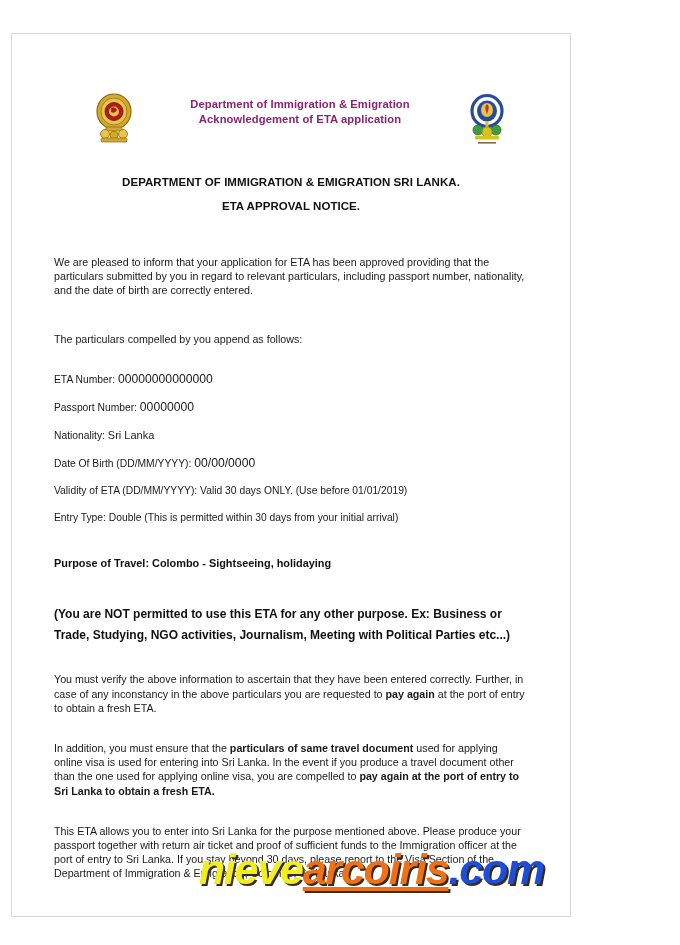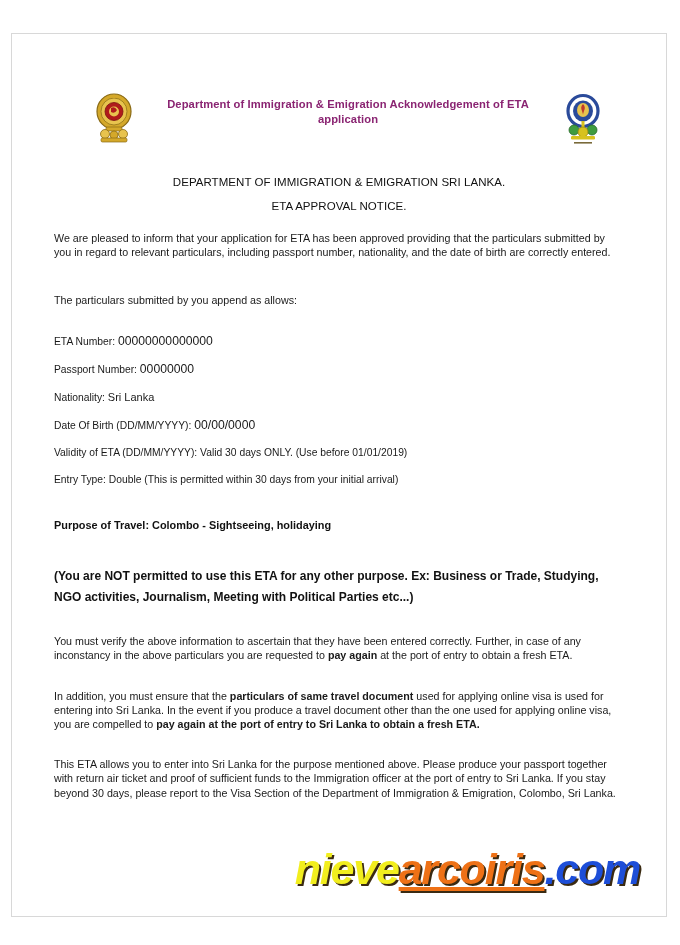--- a/index.html
+++ b/index.html
@@ -12,21 +12,21 @@
     height: 945px;
     font-family: "Liberation Sans", sans-serif;
     position: relative;
     overflow: hidden;
   }
 
   .page {
     position: absolute;
     left: 11px;
     top: 33px;
-    width: 656px;
+    width: 560px;
     height: 884px;
     background: #ffffff;
     border: 1px solid #d8d8d8;
     box-sizing: border-box;
   }
 
   .inner {
     position: absolute;
     left: 0; top: 0; right: 0; bottom: 0;
     padding: 0 42px;
@@ -58,29 +58,29 @@
     font-size: 11.2px;
     font-weight: bold;
     line-height: 15px;
     letter-spacing: 0.1px;
   }
 
   .subtitle {
     text-align: center;
     color: #111111;
     font-size: 11.5px;
-    font-weight: normal;
+    font-weight: bold;
     line-height: 15.5px;
     margin-top: 6px;
     letter-spacing: 0.05px;
   }
 
   
   .body-area {
-    margin-top: 17px;
+    margin-top: 41px;
     color: #1a1a1a;
   }
   p.para {
     font-size: 10.7px;
     line-height: 14.2px;
     margin: 0;
     text-align: left;
   }
   .gap-lg { height: 34px; }
   .gap-md { height: 26px; }
@@ -174,21 +174,21 @@
 
     <div class="subtitle">DEPARTMENT OF IMMIGRATION &amp; EMIGRATION SRI LANKA.</div>
     <div class="subtitle" style="margin-top:8px">ETA APPROVAL NOTICE.</div>
 
     <div class="body-area">
 
       <p class="para">We are pleased to inform that your application for ETA has been approved providing that the particulars submitted by you in regard to relevant particulars, including passport number, nationality, and the date of birth are correctly entered.</p>
 
       <div class="gap-lg"></div>
 
-      <p class="para">The particulars submitted by you append as allows:</p>
+      <p class="para">The particulars compelled by you append as follows:</p>
 
       <div class="gap-md"></div>
 
       <div>
         <div class="field-row">
           <span class="field-label">ETA Number: </span><span class="field-value">00000000000000</span>
         </div>
         <div class="field-row">
           <span class="field-label">Passport Number: </span><span class="field-value">00000000</span>
         </div>

